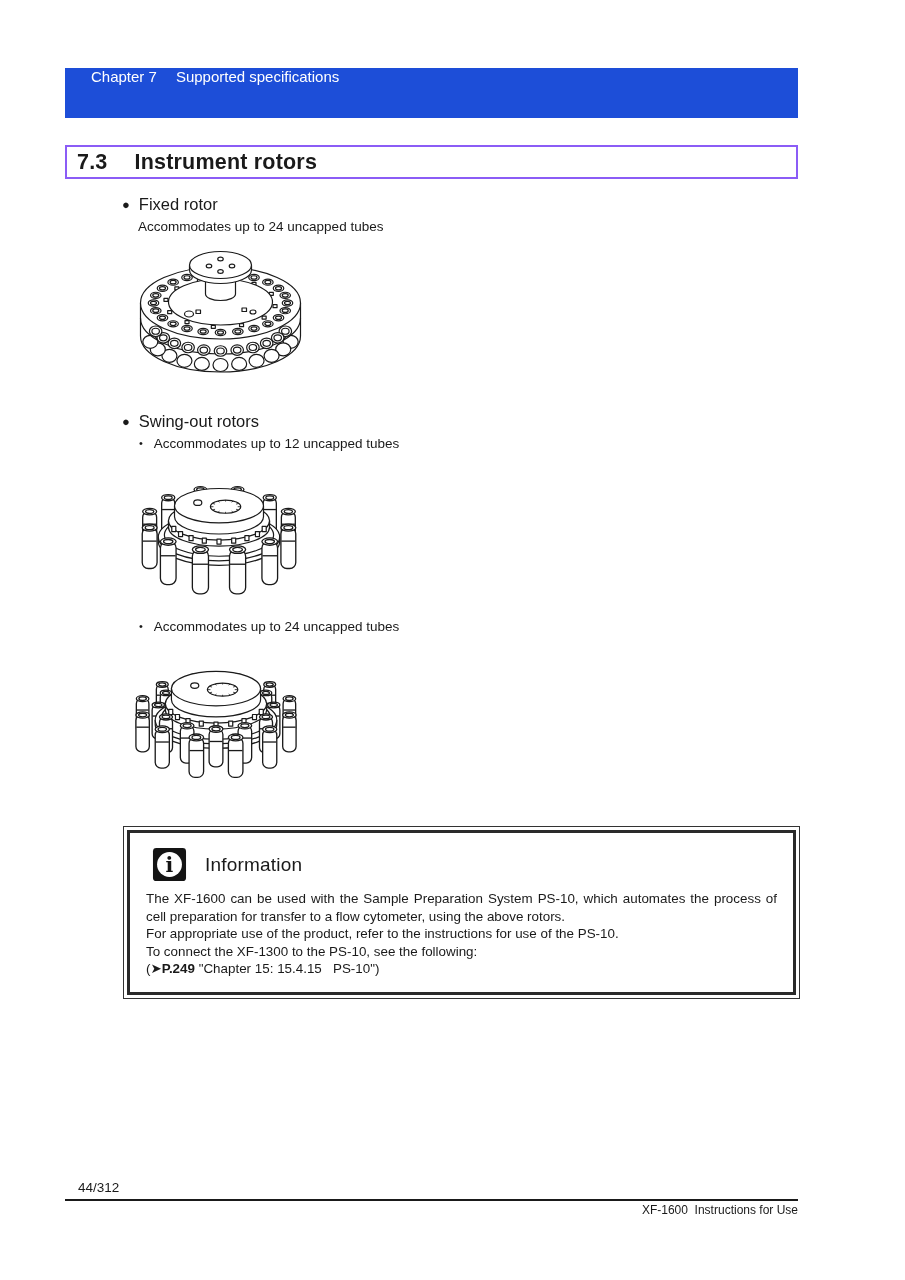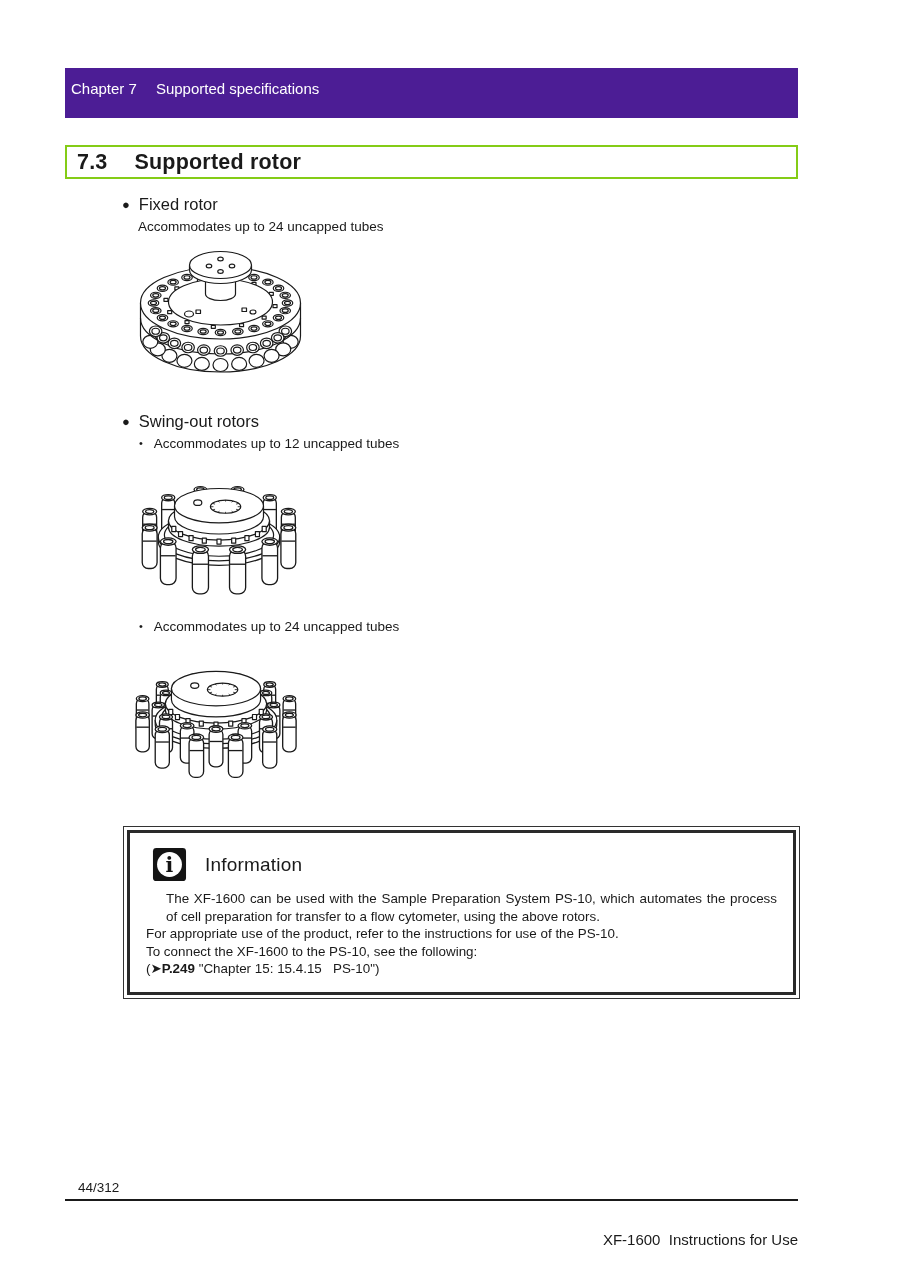--- a/index.html
+++ b/index.html
@@ -2,65 +2,65 @@
 <html><head>
 <meta charset="utf-8">
 <style>
   html,body{margin:0;padding:0;background:#fff;}
   #page{position:relative;width:905px;height:1280px;background:#fff;overflow:hidden;
         font-family:"Liberation Sans","DejaVu Sans",sans-serif;color:#1a1a1a;}
   .abs{position:absolute;}
   .pre{white-space:pre;}
 
   
-  #chapter-bar{left:65px;top:68px;width:733px;height:50px;background:#4c1d95;
-    display:flex;align-items:center;box-sizing:border-box;padding:0 0 9px 6px;gap:19px;
+  #chapter-bar{left:65px;top:68px;width:733px;height:50px;background:#1d4ed8;
+    display:flex;align-items:flex-start;box-sizing:border-box;padding:0 0 9px 26px;gap:19px;
     color:#fff;font-size:15px;}
 
   
-  #section-heading{left:65px;top:145px;width:733px;height:34px;border:2px solid #84cc16;
+  #section-heading{left:65px;top:145px;width:733px;height:34px;border:2px solid #8b5cf6;
     box-sizing:border-box;display:flex;align-items:center;padding-left:10px;gap:27px;
     font-size:21.5px;font-weight:bold;letter-spacing:.2px;}
 
   .bullet-line{display:flex;align-items:center;gap:9px;font-size:16.5px;}
   .bullet-line .dot{font-size:13px;line-height:1;}
   .desc{font-size:13.5px;}
   .sub-bullet{display:flex;align-items:center;gap:11px;font-size:13.5px;}
   .sub-bullet .sdot{font-size:11px;line-height:1;}
 
   svg.rotor{display:block;}
 
   
   #info-outer{left:123px;top:826px;width:677px;box-sizing:border-box;
     border:1.5px solid #333;padding:3px;background:#fff;}
   #info-inner{border:3px solid #2a2a2a;padding:12px 16px 14px 16px;}
   #info-header{display:flex;align-items:center;gap:18px;margin:2px 0 8px 6px;}
   #info-title{font-size:19px;font-weight:normal;letter-spacing:.2px;}
   .info-text{font-size:13.4px;line-height:17.6px;margin:0;}
-  .justify{text-align:justify;margin-left:20px;}
+  .justify{text-align:justify;}
   .ref b{font-weight:bold;}
 
   
   #footer-page{left:78px;top:1180px;font-size:13.5px;}
   #footer-line{left:65px;top:1199px;width:733px;height:1.5px;background:#1a1a1a;}
-  #footer-doc{right:107px;top:1203px;font-size:15px;margin-top:28px;}
+  #footer-doc{right:107px;top:1203px;font-size:12px;}
 </style>
 </head>
 <body>
 
 <div id="page">
 
   <div id="chapter-bar" class="abs">
     <span>Chapter 7</span>
     <span>Supported specifications</span>
   </div>
 
   <div id="section-heading" class="abs">
     <span>7.3</span>
-    <span>Supported rotor</span>
+    <span>Instrument rotors</span>
   </div>
 
   <div class="abs bullet-line" style="left:122px;top:195px;">
     <span class="dot">●</span>
     <span>Fixed rotor</span>
   </div>
   <div class="abs desc" style="left:138px;top:219px;">Accommodates up to 24 uncapped tubes</div>
   <svg id="rotor-fixed" class="abs rotor" style="left:133px;top:238px;" width="175" height="155" viewBox="0 0 350 310">
       <g fill="#fff" stroke="#1a1a1a" stroke-width="2.4" stroke-linejoin="round">
         <path d="M15 130 L15 196 A160 72 0 0 0 335 196 L335 130 Z"></path>
@@ -478,21 +478,21 @@
       <div id="info-header">
         <svg width="35" height="35" viewBox="0 0 36 36">
           <rect x="1" y="1" width="34" height="34" rx="3.5" fill="#141414"></rect>
           <circle cx="18" cy="18" r="12.8" fill="#ffffff"></circle>
           <text x="18" y="26" font-family="DejaVu Serif, serif" font-size="21" font-weight="bold" fill="#141414" text-anchor="middle">i</text>
         </svg>
         <span id="info-title">Information</span>
       </div>
       <p class="info-text justify">The XF-1600 can be used with the Sample Preparation System PS-10, which automates the process of cell preparation for transfer to a flow cytometer, using the above rotors.</p>
       <p class="info-text">For appropriate use of the product, refer to the instructions for use of the PS-10.</p>
-      <p class="info-text">To connect the XF-1600 to the PS-10, see the following:</p>
+      <p class="info-text">To connect the XF-1300 to the PS-10, see the following:</p>
       <p class="info-text ref"><span class="pre">(</span><b class="pre">➤P.249</b><span class="pre"> "Chapter 15: 15.4.15   PS-10")</span></p>
     </div>
   </div>
 
   <div id="footer-page" class="abs">44/312</div>
   <div id="footer-line" class="abs"></div>
   <div id="footer-doc" class="abs pre">XF-1600  Instructions for Use</div>
 
 </div>
 

